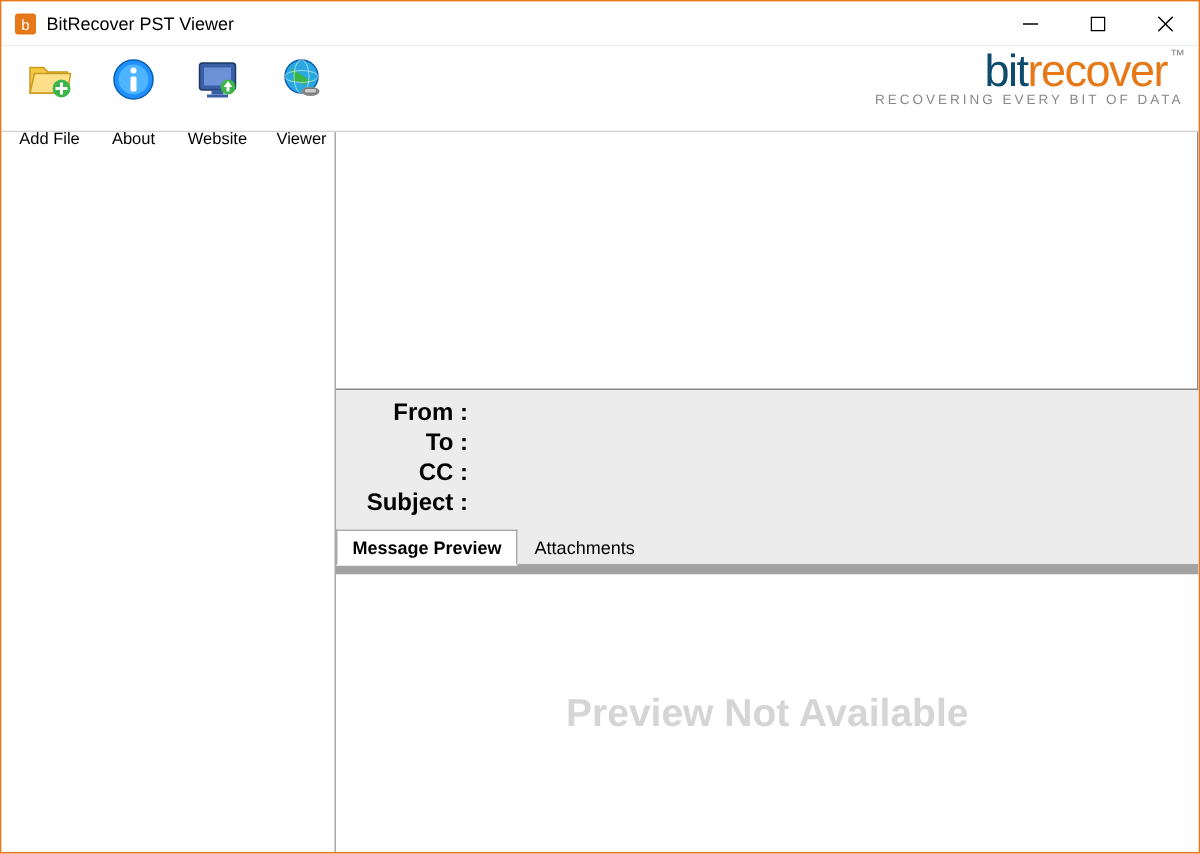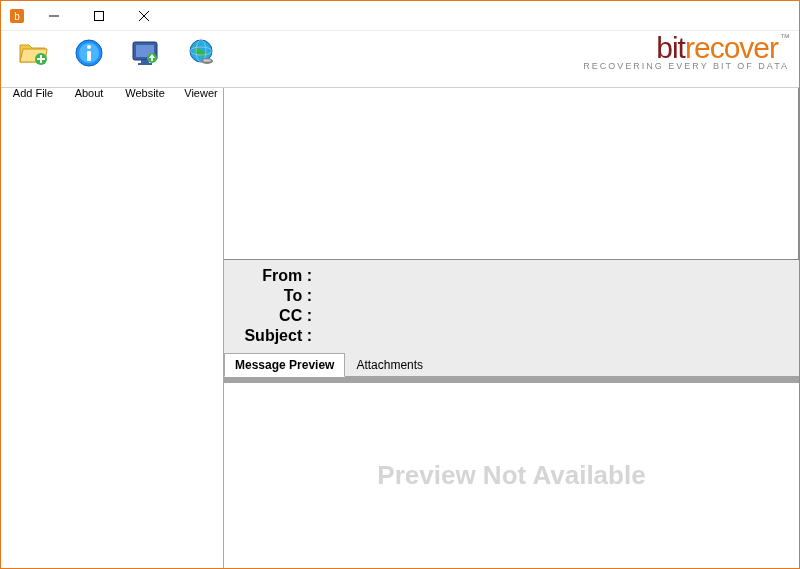--- a/index.html
+++ b/index.html
@@ -78,21 +78,21 @@
       top: 2px;
       text-align: right;
     }
     .brand-main {
       font-size: 30px;
       letter-spacing: -1px;
       font-weight: 400;
       color: #000;
       line-height: 1;
     }
-    .brand-main .bit { color: #7f1d1d; }
+    .brand-main .bit { color: #0c4a6e; }
     .brand-main .recover { color: #e67817; font-weight: 400; }
     .brand-tm { font-size: 10px; color: #888; vertical-align: top; margin-left: 2px; }
     .brand-tag {
       font-size: 9px;
       color: #888;
       letter-spacing: 2px;
       margin-top: -2px;
     }
     
     .main {
@@ -177,20 +177,21 @@
 </head>
 <body>
 
 <div class="titlebar">
   <span class="titlebar-icon">
     <svg width="16" height="16" viewBox="0 0 16 16">
       <rect x="1" y="1" width="14" height="14" rx="2" fill="#e67817"></rect>
       <text x="8" y="12" font-size="10" fill="#fff" text-anchor="middle" font-family="Arial">b</text>
     </svg>
   </span>
+  <span class="titlebar-title">BitRecover PST Viewer</span>
   <div class="winbtn">
     <svg width="10" height="10">
         <line x1="0" y1="5" x2="10" y2="5" stroke="#000" stroke-width="1"></line>
       </svg>
   </div>
   <div class="winbtn">
     <svg width="10" height="10">
         <rect x="0.5" y="0.5" width="9" height="9" fill="none" stroke="#000" stroke-width="1"></rect>
       </svg>
   </div>

